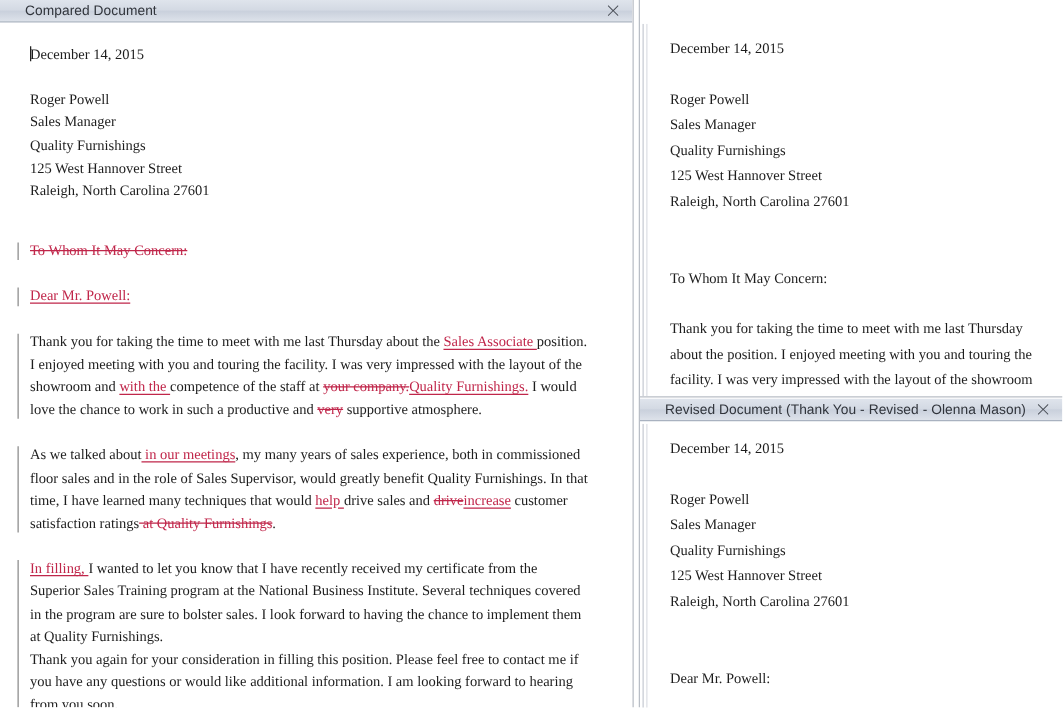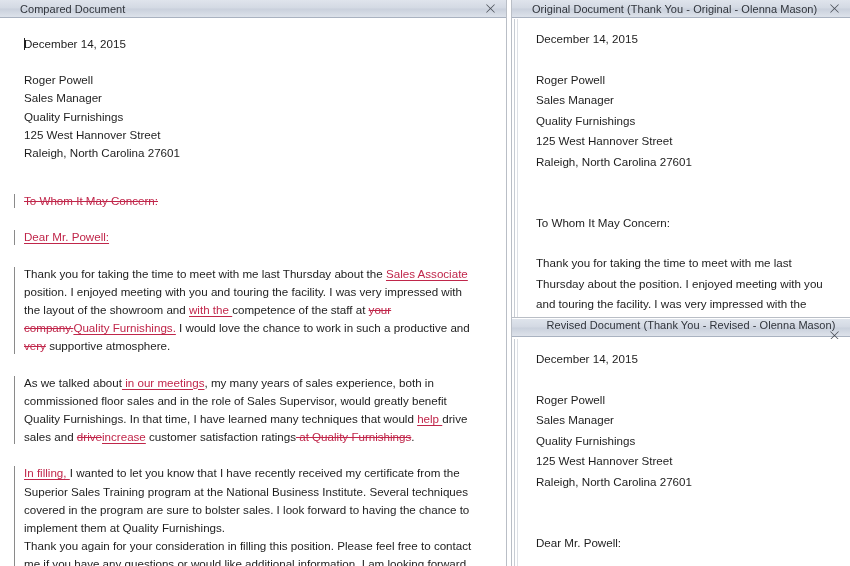--- a/index.html
+++ b/index.html
@@ -46,20 +46,21 @@
     cursor: pointer;
   }
   .pane-close svg { display: block; }
 
   .pane-body {
     position: absolute;
     left: 0; right: 0;
     top: 19px; bottom: 0;
     background: #ffffff;
     overflow: hidden;
+    font-family: Liberation Serif, serif;
   }
 
   
   #compared-pane {
     position: absolute;
     left: 0; top: 0;
     width: 506px; height: 566px;
     background: #ffffff;
     overflow: hidden;
   }
@@ -133,21 +134,21 @@
     overflow: hidden;
   }
   #revised-pane {
     position: absolute;
     left: 512px; top: 317px;
     width: 338px; height: 249px;
     background: #ffffff;
     overflow: hidden;
     border-top: 1px solid #b9bec6;
   }
-  #revised-pane .pane-header { top: 1px; flex-direction: column; }
+  #revised-pane .pane-header { top: 1px; }
   #revised-pane .pane-body { top: 21px; }
 
   .doc-right {
     position: relative;
     padding: 10px 10px 0 0;
     font-size: 11.6px;
     color: #1d1d1d;
     line-height: 20.6px;
   }
   .doc-right .block { padding-left: 24px; padding-right: 10px; }
@@ -232,28 +233,20 @@
           <p>Thank you again for your consideration in filling this position. Please feel free to contact me if you have any questions or would like additional information. I am looking forward to hearing from you soon.</p>
         </div>
 
       </div>
     </div>
   </div>
 
   <div id="pane-divider"></div>
 
   <div id="original-pane">
-    <div class="pane-header">
-      <span class="title">Original Document (Thank You - Original - Olenna Mason)</span>
-      <span class="pane-close" title="Close">
-        <svg width="9" height="9" viewBox="0 0 9 9" aria-hidden="true">
-          <path d="M0.7 0.2 L4.5 4.0 L8.3 0.2 L8.8 0.8 L5.1 4.5 L8.8 8.2 L8.3 8.8 L4.5 5.0 L0.7 8.8 L0.2 8.2 L3.9 4.5 L0.2 0.8 Z" fill="#4a4f57"></path>
-        </svg>
-      </span>
-    </div>
     <div class="pane-body">
       <div class="edge-rule"></div>
       <div class="edge-rule2"></div>
       <div class="doc-right">
         <div class="block">
           <p>December 14, 2015</p>
         </div>
         <div class="spacer"></div>
         <div class="block">
           <p>Roger Powell</p>

